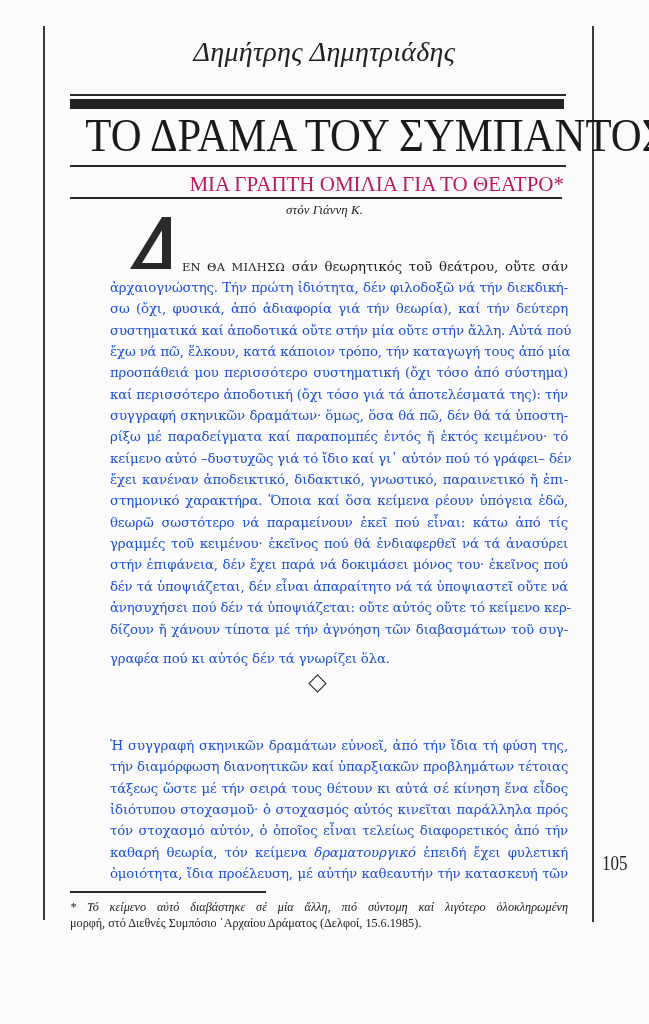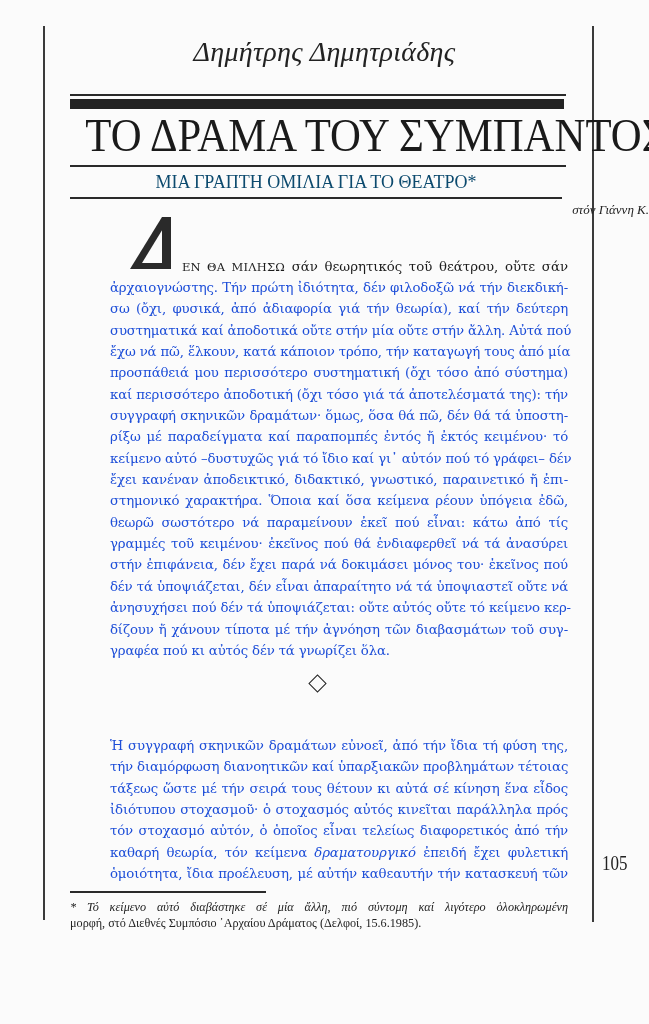--- a/index.html
+++ b/index.html
@@ -14,34 +14,34 @@
     position:absolute; left:0; width:649px; top:28px; text-align:center;
     font-family:"Liberation Serif", serif; font-style:italic; font-size:28px;
     color:#222; letter-spacing:0.3px;margin-top:8px;
   }
   .title {
     position:absolute; left:68px; width:496px; top:108px; text-align:center;
     font-family:"Liberation Serif", serif; font-size:46px; line-height:56px;
     color:#1a1a1a; transform:scaleX(0.93); transform-origin:center; white-space:nowrap;
   }
   .subtitle {
-    position:absolute; left:68px; width:496px; top:172px; text-align:center;
-    font-family:"Liberation Serif", serif; font-size:18px; color:#0c4a6e; white-space:nowrap;
+    position:absolute; left:68px; width:496px; top:172px; text-align:right;
+    font-family:"Liberation Serif", serif; font-size:21px; color:#be185d; white-space:nowrap;
   }
   .dedication {
-    position:absolute; left:0; width:649px; top:202px; text-align:right;
+    position:absolute; left:0; width:649px; top:202px; text-align:center;
     font-family:"Liberation Serif", serif; font-style:italic; font-size:13px; color:#222;
   }
   .body-text {
     position:absolute; left:110px; width:458px;
     font-family:"DejaVu Serif", serif; font-size:13.3px; line-height:21.35px;
     color:#1d4ed8; text-align:justify; letter-spacing:-0.15px;
   }
   .body-text .line { display:block; text-align:justify; text-align-last:justify; white-space:nowrap; height:21.35px; }
-  .body-text .line.last { text-align-last:left; }
+  .body-text .line.last { text-align-last:left;margin-top:8px; }
   .dropcap {
     position:absolute; left:128px; top:215px; width:50px; height:56px;
   }
   .first-line-rest {
     position:absolute; left:182px; top:256px; width:386px;
     font-size:13.3px; line-height:21px; text-align:justify; text-align-last:justify; white-space:nowrap;
   }
   .smallcaps { font-size:11.5px; letter-spacing:0.2px; }
   .diamond {
     position:absolute; left:311px; top:677px; width:11px; height:11px;

